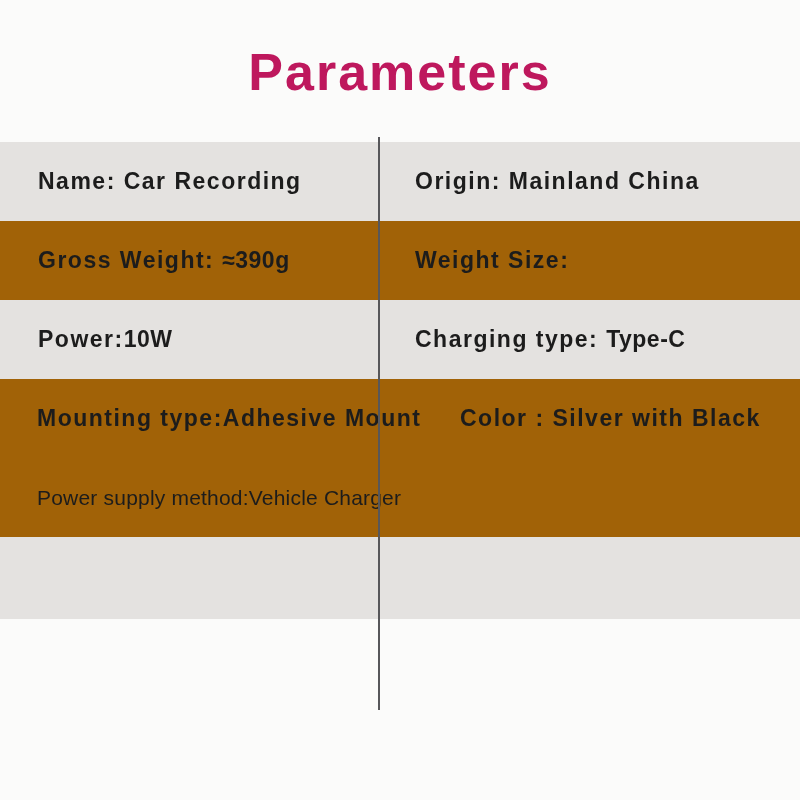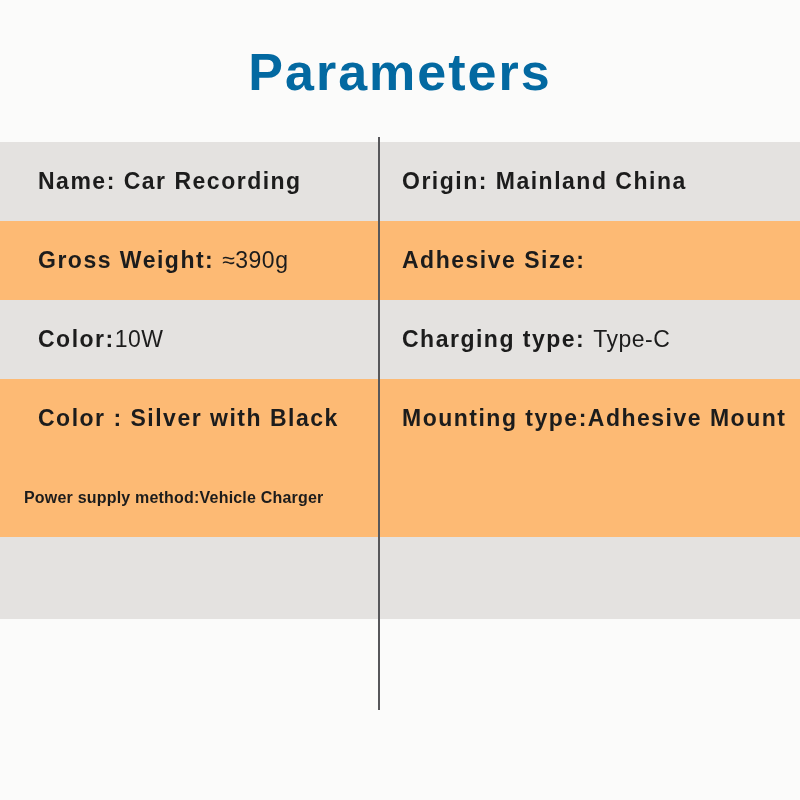--- a/index.html
+++ b/index.html
@@ -21,53 +21,53 @@
   .title {
     position: absolute;
     top: 42px;
     left: 0;
     width: 800px;
     margin: 0;
     text-align: center;
     font-size: 52px;
     font-weight: 700;
     letter-spacing: 2px;
-    color: #0369a1;
+    color: #be185d;
   }
   .table {
     position: absolute;
     top: 142px;
     left: 0;
     width: 640px;
   }
   .row {
     display: flex;
     width: 800px;
     height: 79px;
     align-items: center;
-    background: #fdba74;
+    background: #a16207;
   }
   .row.gray { background: #e4e2e0; }
   .row.empty { height: 82px; }
   .cell {
     display: flex;
     align-items: center;
     height: 100%;
     white-space: pre;
     font-size: 23px;
     overflow: hidden;
   }
   .cell.left  { width: 378px; padding-left: 38px; box-sizing: border-box; }
-  .cell.right { flex: 1; padding-left: 24px; box-sizing: border-box; }
+  .cell.right { flex: 1; padding-left: 37px; box-sizing: border-box; }
   .lbl { font-weight: 700; letter-spacing: 1.5px; }
-  .val { font-weight: 400; letter-spacing: 0.5px; }
+  .val { font-weight: 700; letter-spacing: 0.5px; }
   .cell.small .lbl, .cell.small .val {
-    font-size: 16px;
+    font-size: 21px;
     letter-spacing: 0.2px;
-    font-weight: 700;
+    font-weight: 400;
   }
   .divider {
     position: absolute;
     left: 378px;
     top: 137px;
     width: 2px;
     height: 573px;
     background: #57575a;
   }
 </style>
@@ -87,39 +87,39 @@
       <div class="cell right">
         <span class="lbl">Origin: Mainland China</span><span class="val"></span>
       </div>
     </div>
 
     <div class="row">
       <div class="cell left">
         <span class="lbl">Gross Weight: </span><span class="val">≈390g</span>
       </div>
       <div class="cell right">
-        <span class="lbl">Adhesive Size: </span>
+        <span class="lbl">Weight Size: </span>
       </div>
     </div>
 
     <div class="row gray">
       <div class="cell left">
-        <span class="lbl">Color:</span><span class="val">10W</span>
+        <span class="lbl">Power:</span><span class="val">10W</span>
       </div>
       <div class="cell right">
         <span class="lbl">Charging type: </span><span class="val">Type-C</span>
       </div>
     </div>
 
     <div class="row">
+      <div class="cell right">
+        <span class="lbl">Mounting type:Adhesive Mount</span><span class="val"></span>
+      </div>
       <div class="cell left">
         <span class="lbl">Color : Silver with Black</span><span class="val"></span>
-      </div>
-      <div class="cell right">
-        <span class="lbl">Mounting type:Adhesive Mount</span><span class="val"></span>
       </div>
     </div>
 
 
     <div class="row">
       <div class="cell right small">
         <span class="lbl"></span><span class="val">Power supply method:Vehicle Charger</span>
       </div>
     </div>
 

